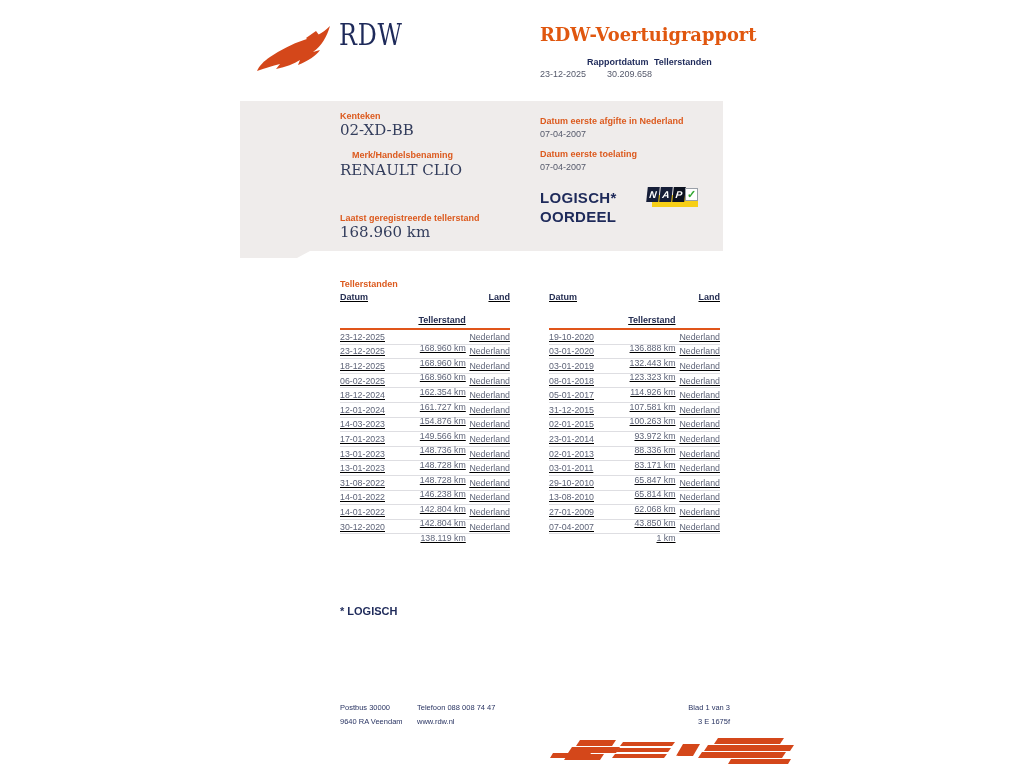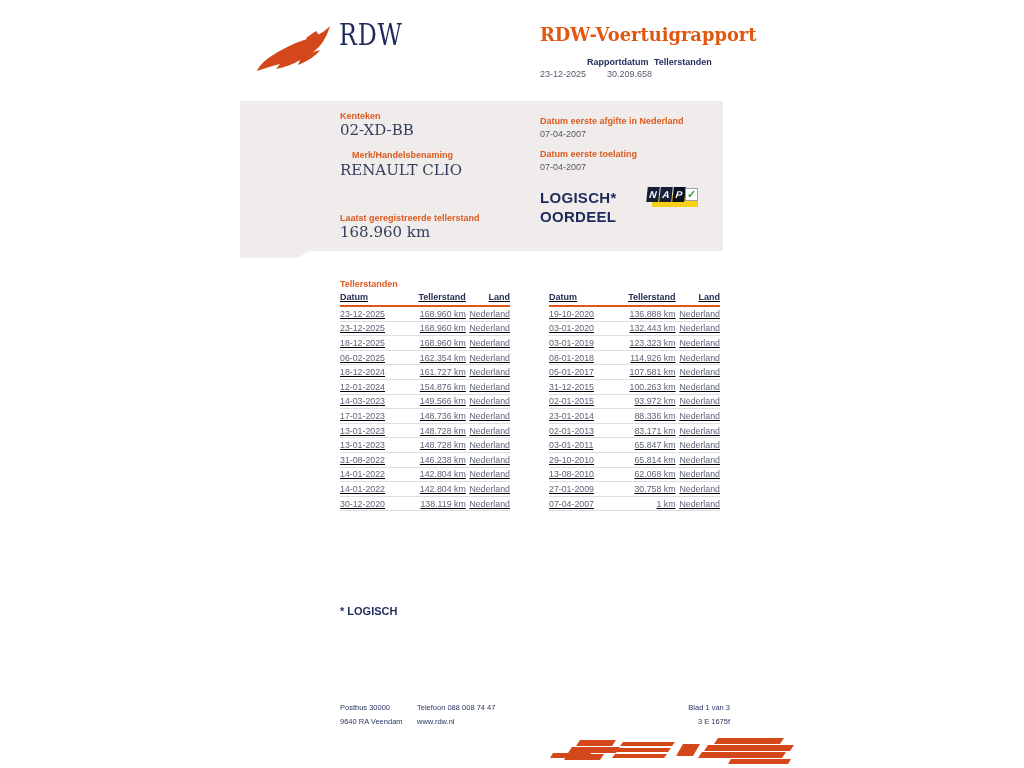--- a/index.html
+++ b/index.html
@@ -49,21 +49,21 @@
   
   .tables-title{position:absolute;left:340px;top:279px;font-size:9px;font-weight:bold;color:var(--orange);}
   .otable{position:absolute;top:292px;text-decoration:underline;}
   .otable.left{left:340px;width:170px;}
   .otable.right{left:549px;width:171px;}
   .otable .head{display:flex;border-bottom:2px solid #E0551A;padding-bottom:3px;
     font-size:9px;font-weight:bold;color:#252E52;}
   .otable .row{display:flex;align-items:center;height:14.6px;border-bottom:1px solid var(--rule);
     font-size:8.8px;color:var(--gray-text);}
   .c-datum{width:41%;text-align:left;}
-  .c-teller{width:33%;text-align:right;}
+  .c-teller{width:33%;text-align:right;margin-top:23px;}
   .c-land{width:26%;text-align:right;}
 
   
   .fn-title{position:absolute;left:340px;top:605px;font-size:11px;font-weight:bold;color:var(--navy);}
   .fn-body{position:absolute;left:340px;top:621px;width:392px;font-size:8.8px;line-height:14.5px;color:#E0702F;}
 
   
   .foot{position:absolute;font-size:7.5px;color:var(--footer-navy);line-height:14px;}
   .foot.c1{left:340px;top:701px;}
   .foot.c2{left:408px;top:701px;margin-left:9px;}
@@ -259,21 +259,21 @@
           <span class="c-teller">65.814 km</span>
           <span class="c-land">Nederland</span>
         </div>
         <div class="row">
           <span class="c-datum">13-08-2010</span>
           <span class="c-teller">62.068 km</span>
           <span class="c-land">Nederland</span>
         </div>
         <div class="row">
           <span class="c-datum">27-01-2009</span>
-          <span class="c-teller">30.758 km</span>
+          <span class="c-teller">43.850 km</span>
           <span class="c-land">Nederland</span>
         </div>
         <div class="row">
           <span class="c-datum">07-04-2007</span>
           <span class="c-teller">1 km</span>
           <span class="c-land">Nederland</span>
         </div>
       </div>
   </div>
 

